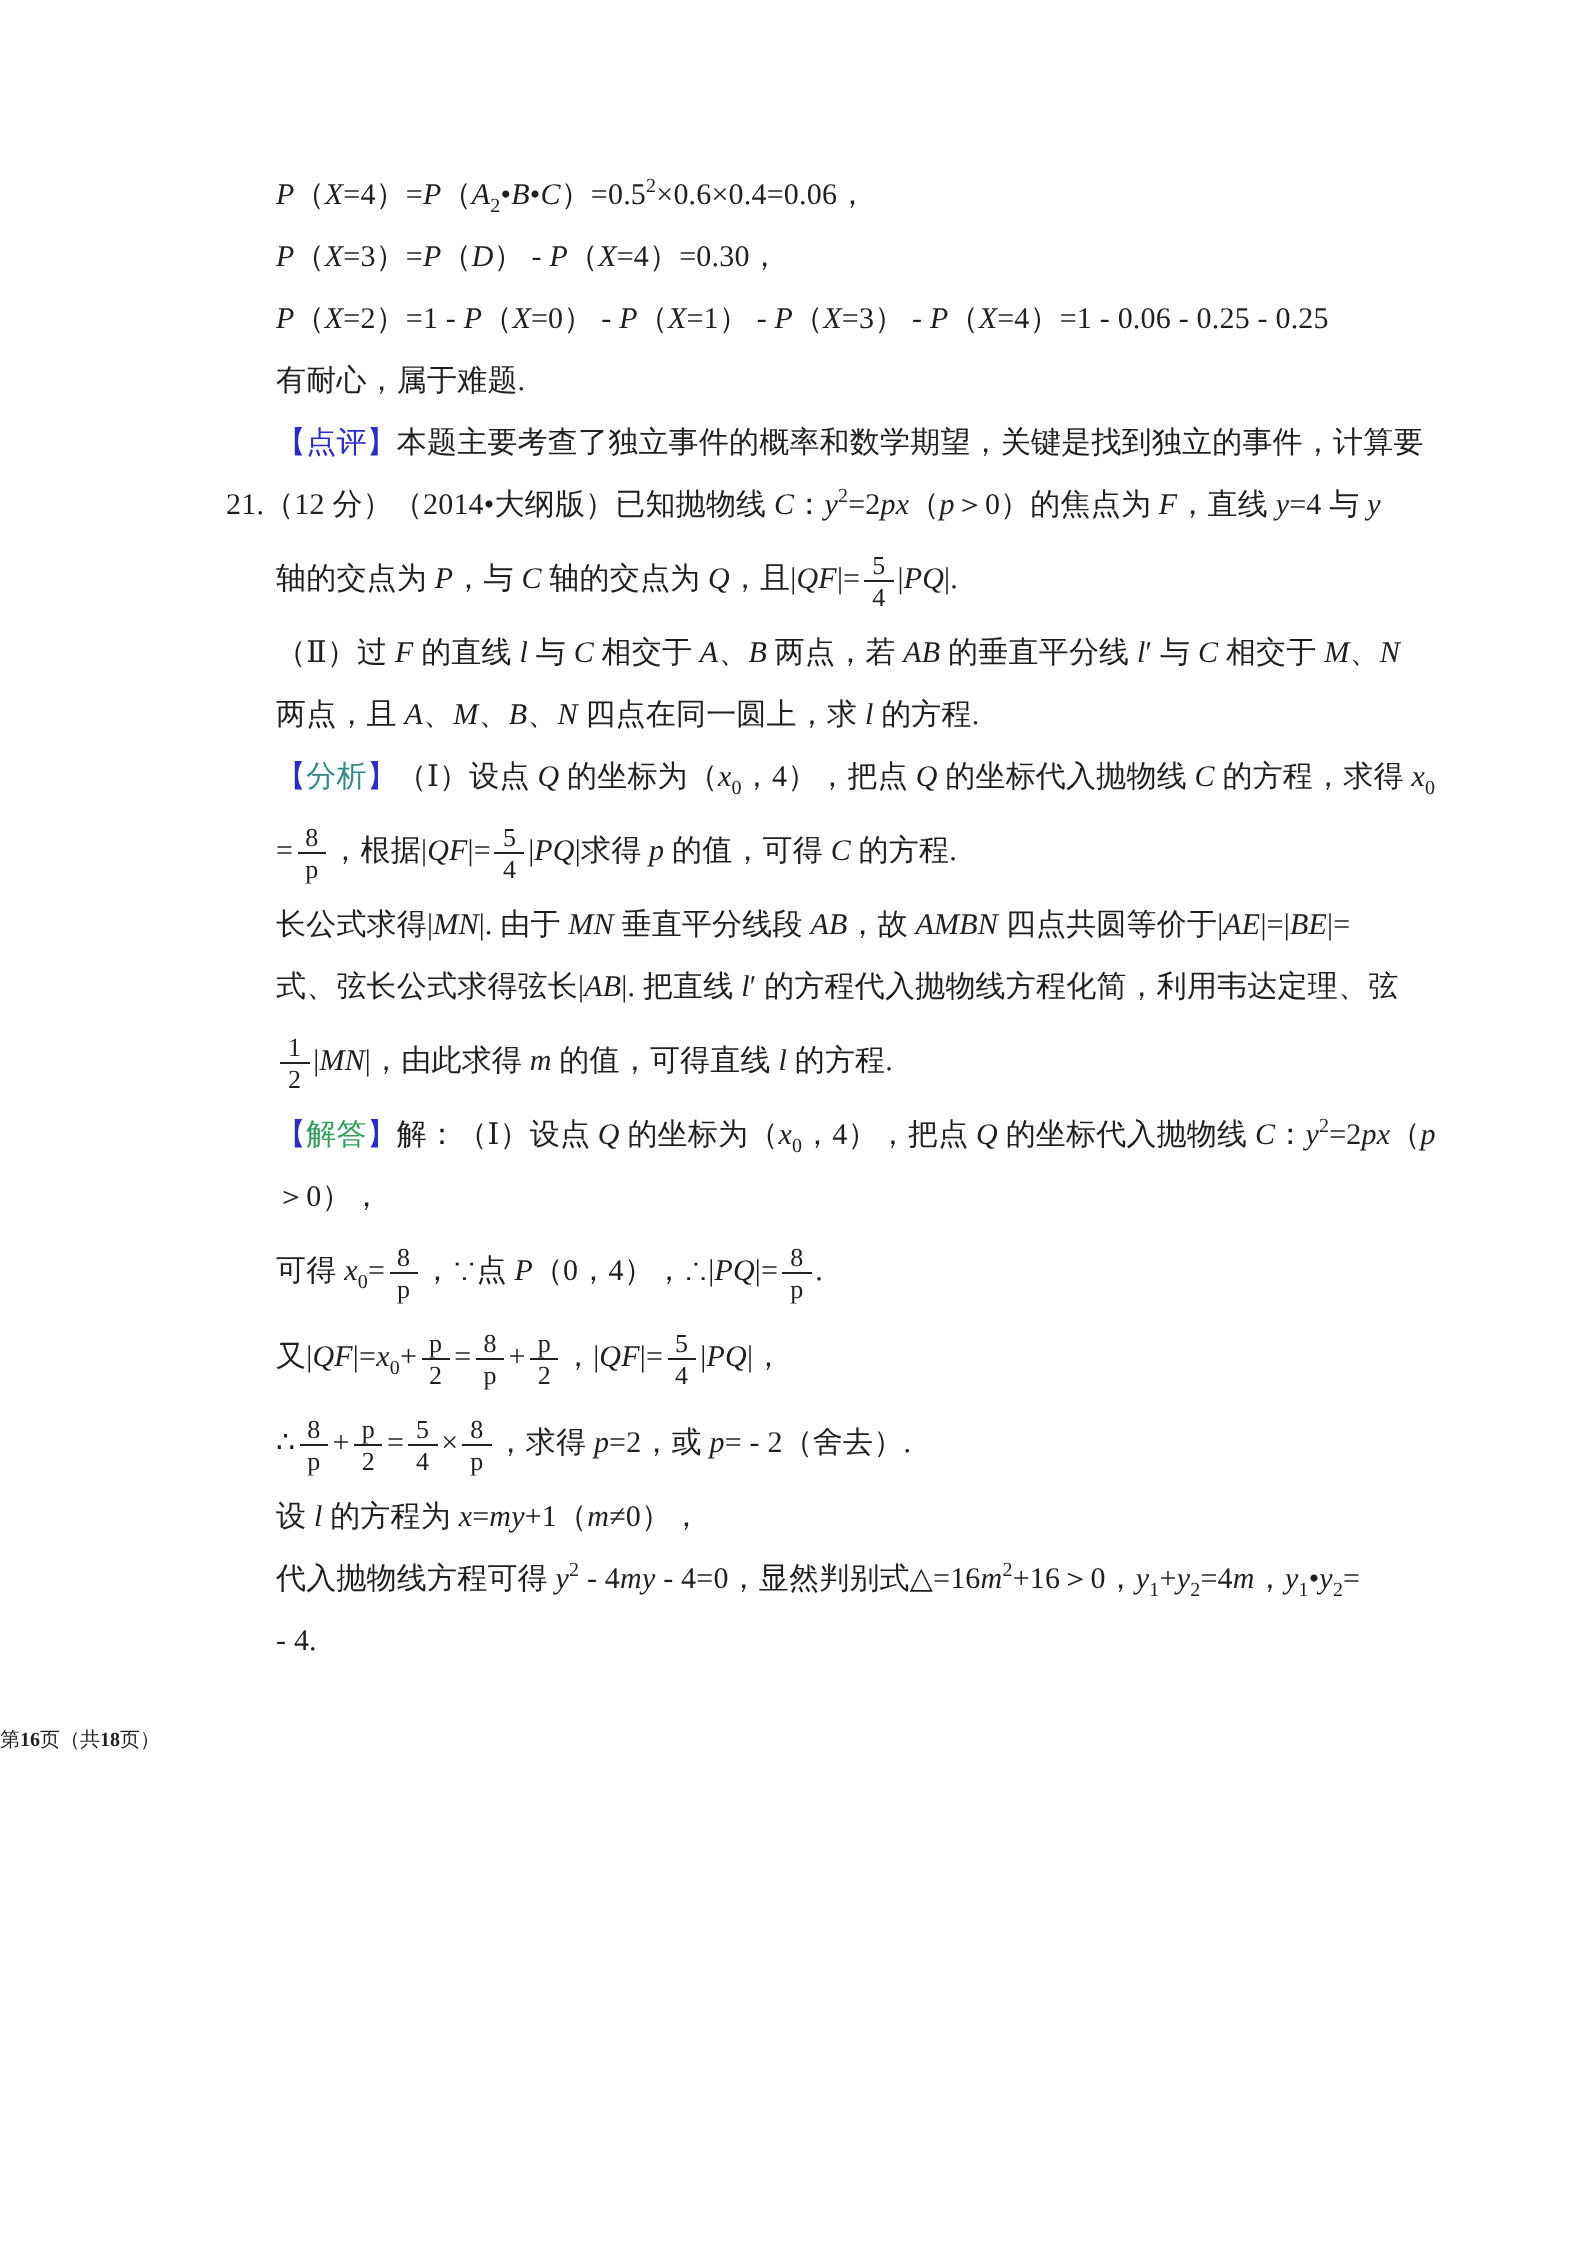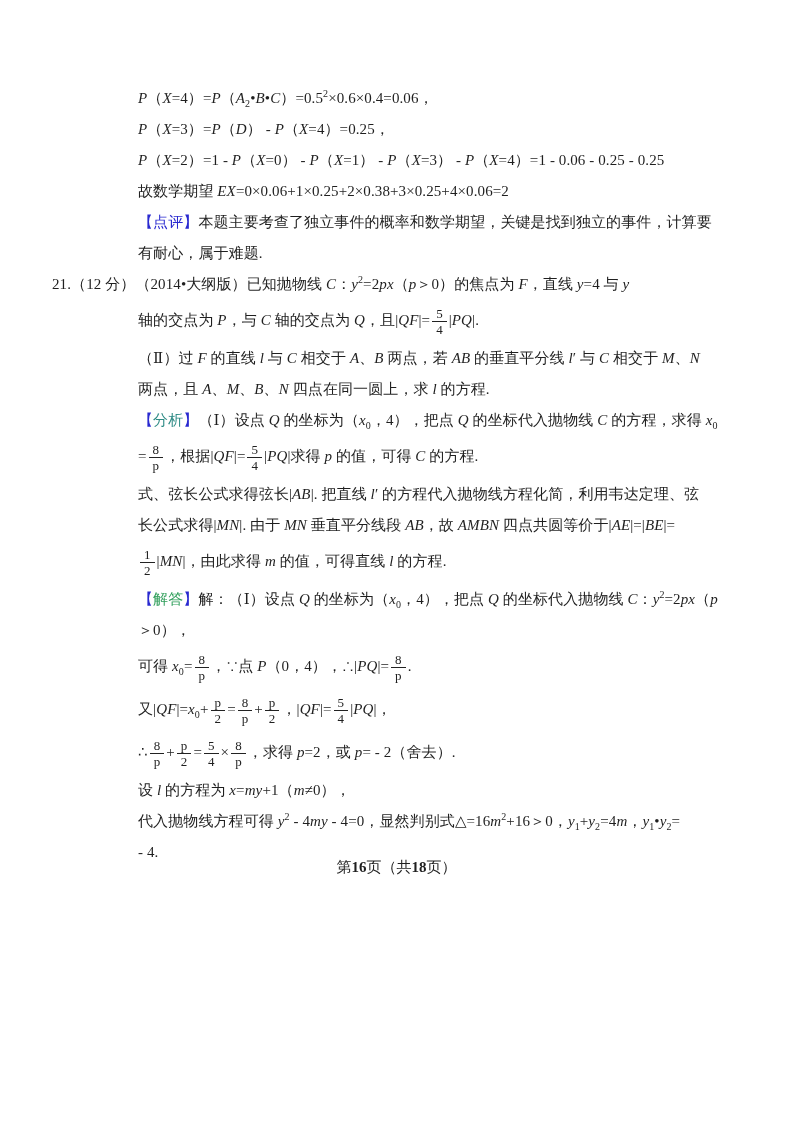--- a/index.html
+++ b/index.html
@@ -12,54 +12,53 @@
     position:relative;width:793px;height:949px;overflow:hidden;background:#fff;
   }
   .content{padding-top:88px;}
   .line{
     margin:0 40px 10px 138px;
     font-size:15px;
     line-height:21px;
     white-space:nowrap;
     letter-spacing:0.1px;
   }
-  .line.num{margin-left:52px;}
+  .line.num{margin-left:113px;}
   .line.para-start{margin-top:10px;}
   .it{font-style:italic;font-family:"Liberation Serif","DejaVu Serif",serif;}
   .line sup,.line sub{font-size:10px;line-height:0;}
   .frac{
     display:inline-block;vertical-align:middle;text-align:center;
     font-size:13px;line-height:15px;margin:1px 2px;
   }
   .frac .fnum{display:block;border-bottom:1.2px solid #222;padding:0 4px;}
   .frac .fden{display:block;padding:0 4px;}
   .footer{
     position:absolute;left:0;right:0;bottom:72px;
-    text-align:center;font-size:15px;color:#1f1f1f;
+    font-size:10px;color:#1f1f1f;
   }
 </style>
 </head>
 <body>
 
 <div class="page">
   <div class="content" id="content">
       <div class="line body"><span class="it">P</span><span>（</span><span class="it">X</span><span>=4）=</span><span class="it">P</span><span>（</span><span class="it">A</span><sub>2</sub><span>•</span><span class="it">B</span><span>•</span><span class="it">C</span><span>）=0.5</span><sup>2</sup><span>×0.6×0.4=0.06，</span></div>
-      <div class="line body"><span class="it">P</span><span>（</span><span class="it">X</span><span>=3）=</span><span class="it">P</span><span>（</span><span class="it">D</span><span>） - </span><span class="it">P</span><span>（</span><span class="it">X</span><span>=4）=0.25，</span></div>
+      <div class="line body"><span class="it">P</span><span>（</span><span class="it">X</span><span>=3）=</span><span class="it">P</span><span>（</span><span class="it">D</span><span>） - </span><span class="it">P</span><span>（</span><span class="it">X</span><span>=4）=0.30，</span></div>
       <div class="line body"><span class="it">P</span><span>（</span><span class="it">X</span><span>=2）=1 - </span><span class="it">P</span><span>（</span><span class="it">X</span><span>=0） - </span><span class="it">P</span><span>（</span><span class="it">X</span><span>=1） - </span><span class="it">P</span><span>（</span><span class="it">X</span><span>=3） - </span><span class="it">P</span><span>（</span><span class="it">X</span><span>=4）=1 - 0.06 - 0.25 - 0.25</span></div>
-      <div class="line body"><span>故数学期望 </span><span class="it">EX</span><span>=0×0.06+1×0.25+2×0.38+3×0.25+4×0.06=2</span></div>
+      <div class="line body"><span>有耐心，属于难题.</span></div>
       <div class="line body"><span style="color: rgb(42, 42, 208);">【点评】</span><span>本题主要考查了独立事件的概率和数学期望，关键是找到独立的事件，计算要</span></div>
-      <div class="line body"><span>有耐心，属于难题.</span></div>
       <div class="line num para-start"><span>21.（12 分）（2014•大纲版）已知抛物线 </span><span class="it">C</span><span>：</span><span class="it">y</span><sup>2</sup><span>=2</span><span class="it">px</span><span>（</span><span class="it">p</span><span>＞0）的焦点为 </span><span class="it">F</span><span>，直线 </span><span class="it">y</span><span>=4 与 </span><span class="it">y</span></div>
       <div class="line body"><span>轴的交点为 </span><span class="it">P</span><span>，与 </span><span class="it">C</span><span> 轴的交点为 </span><span class="it">Q</span><span>，且|</span><span class="it">QF</span><span>|=</span><span class="frac"><span class="fnum">5</span><span class="fden">4</span></span><span>|</span><span class="it">PQ</span><span>|.</span></div>
       <div class="line body"><span>（Ⅱ）过 </span><span class="it">F</span><span> 的直线 </span><span class="it">l</span><span> 与 </span><span class="it">C</span><span> 相交于 </span><span class="it">A</span><span>、</span><span class="it">B</span><span> 两点，若 </span><span class="it">AB</span><span> 的垂直平分线 </span><span class="it">l</span><span>′ 与 </span><span class="it">C</span><span> 相交于 </span><span class="it">M</span><span>、</span><span class="it">N</span></div>
       <div class="line body"><span>两点，且 </span><span class="it">A</span><span>、</span><span class="it">M</span><span>、</span><span class="it">B</span><span>、</span><span class="it">N</span><span> 四点在同一圆上，求 </span><span class="it">l</span><span> 的方程.</span></div>
       <div class="line body"><span style="color: rgb(42, 42, 208);">【</span><span style="color: rgb(46, 139, 133);">分析</span><span style="color: rgb(42, 42, 208);">】</span><span>（Ⅰ）设点 </span><span class="it">Q</span><span> 的坐标为（</span><span class="it">x</span><sub>0</sub><span>，4），把点 </span><span class="it">Q</span><span> 的坐标代入抛物线 </span><span class="it">C</span><span> 的方程，求得 </span><span class="it">x</span><sub>0</sub></div>
       <div class="line body"><span>=</span><span class="frac"><span class="fnum">8</span><span class="fden">p</span></span><span>，根据|</span><span class="it">QF</span><span>|=</span><span class="frac"><span class="fnum">5</span><span class="fden">4</span></span><span>|</span><span class="it">PQ</span><span>|求得 </span><span class="it">p</span><span> 的值，可得 </span><span class="it">C</span><span> 的方程.</span></div>
+      <div class="line body"><span>长公式求得|</span><span class="it">MN</span><span>|. 由于 </span><span class="it">MN</span><span> 垂直平分线段 </span><span class="it">AB</span><span>，故 </span><span class="it">AMBN</span><span> 四点共圆等价于|</span><span class="it">AE</span><span>|=|</span><span class="it">BE</span><span>|=</span></div>
       <div class="line body"><span>式、弦长公式求得弦长|</span><span class="it">AB</span><span>|. 把直线 </span><span class="it">l</span><span>′ 的方程代入抛物线方程化简，利用韦达定理、弦</span></div>
-      <div class="line body"><span>长公式求得|</span><span class="it">MN</span><span>|. 由于 </span><span class="it">MN</span><span> 垂直平分线段 </span><span class="it">AB</span><span>，故 </span><span class="it">AMBN</span><span> 四点共圆等价于|</span><span class="it">AE</span><span>|=|</span><span class="it">BE</span><span>|=</span></div>
       <div class="line body"><span class="frac"><span class="fnum">1</span><span class="fden">2</span></span><span>|</span><span class="it">MN</span><span>|，由此求得 </span><span class="it">m</span><span> 的值，可得直线 </span><span class="it">l</span><span> 的方程.</span></div>
       <div class="line body"><span style="color: rgb(42, 42, 208);">【</span><span style="color: rgb(47, 158, 90);">解答</span><span style="color: rgb(42, 42, 208);">】</span><span>解：（Ⅰ）设点 </span><span class="it">Q</span><span> 的坐标为（</span><span class="it">x</span><sub>0</sub><span>，4），把点 </span><span class="it">Q</span><span> 的坐标代入抛物线 </span><span class="it">C</span><span>：</span><span class="it">y</span><sup>2</sup><span>=2</span><span class="it">px</span><span>（</span><span class="it">p</span></div>
       <div class="line body"><span>＞0），</span></div>
       <div class="line body"><span>可得 </span><span class="it">x</span><sub>0</sub><span>=</span><span class="frac"><span class="fnum">8</span><span class="fden">p</span></span><span>，∵点 </span><span class="it">P</span><span>（0，4），∴|</span><span class="it">PQ</span><span>|=</span><span class="frac"><span class="fnum">8</span><span class="fden">p</span></span><span>.</span></div>
       <div class="line body"><span>又|</span><span class="it">QF</span><span>|=</span><span class="it">x</span><sub>0</sub><span>+</span><span class="frac"><span class="fnum">p</span><span class="fden">2</span></span><span>=</span><span class="frac"><span class="fnum">8</span><span class="fden">p</span></span><span>+</span><span class="frac"><span class="fnum">p</span><span class="fden">2</span></span><span>，|</span><span class="it">QF</span><span>|=</span><span class="frac"><span class="fnum">5</span><span class="fden">4</span></span><span>|</span><span class="it">PQ</span><span>|，</span></div>
       <div class="line body"><span>∴</span><span class="frac"><span class="fnum">8</span><span class="fden">p</span></span><span>+</span><span class="frac"><span class="fnum">p</span><span class="fden">2</span></span><span>=</span><span class="frac"><span class="fnum">5</span><span class="fden">4</span></span><span>×</span><span class="frac"><span class="fnum">8</span><span class="fden">p</span></span><span>，求得 </span><span class="it">p</span><span>=2，或 </span><span class="it">p</span><span>= - 2（舍去）.</span></div>
       <div class="line body"><span>设 </span><span class="it">l</span><span> 的方程为 </span><span class="it">x</span><span>=</span><span class="it">my</span><span>+1（</span><span class="it">m</span><span>≠0），</span></div>
       <div class="line body"><span>代入抛物线方程可得 </span><span class="it">y</span><sup>2</sup><span> - 4</span><span class="it">my</span><span> - 4=0，显然判别式△=16</span><span class="it">m</span><sup>2</sup><span>+16＞0，</span><span class="it">y</span><sub>1</sub><span>+</span><span class="it">y</span><sub>2</sub><span>=4</span><span class="it">m</span><span>，</span><span class="it">y</span><sub>1</sub><span>•</span><span class="it">y</span><sub>2</sub><span>=</span></div>
       <div class="line body"><span>- 4.</span></div>
     </div>

